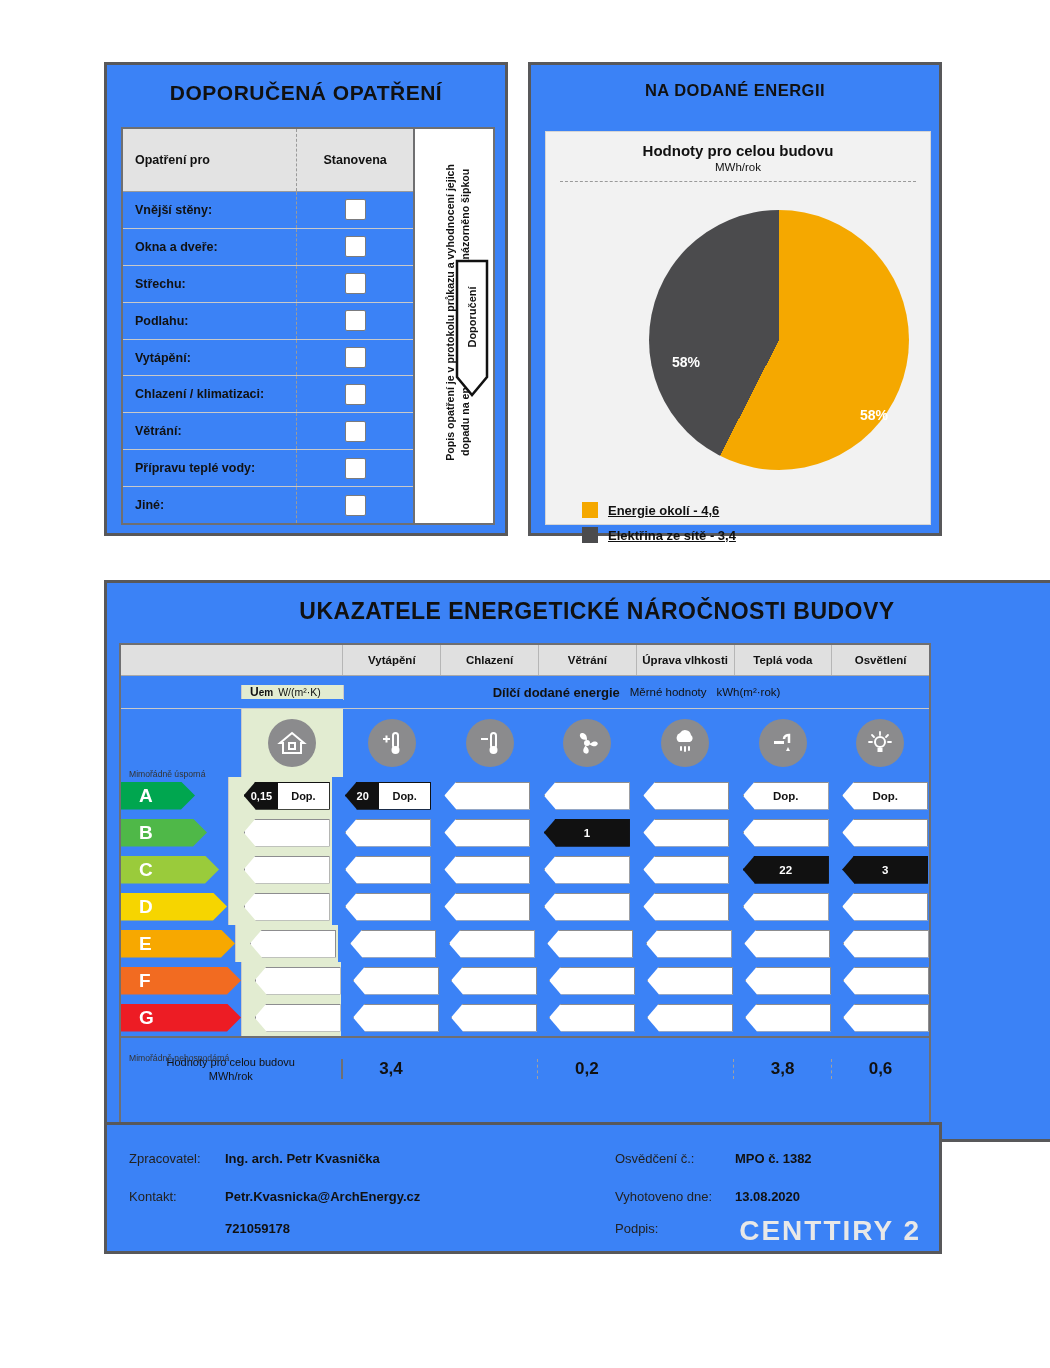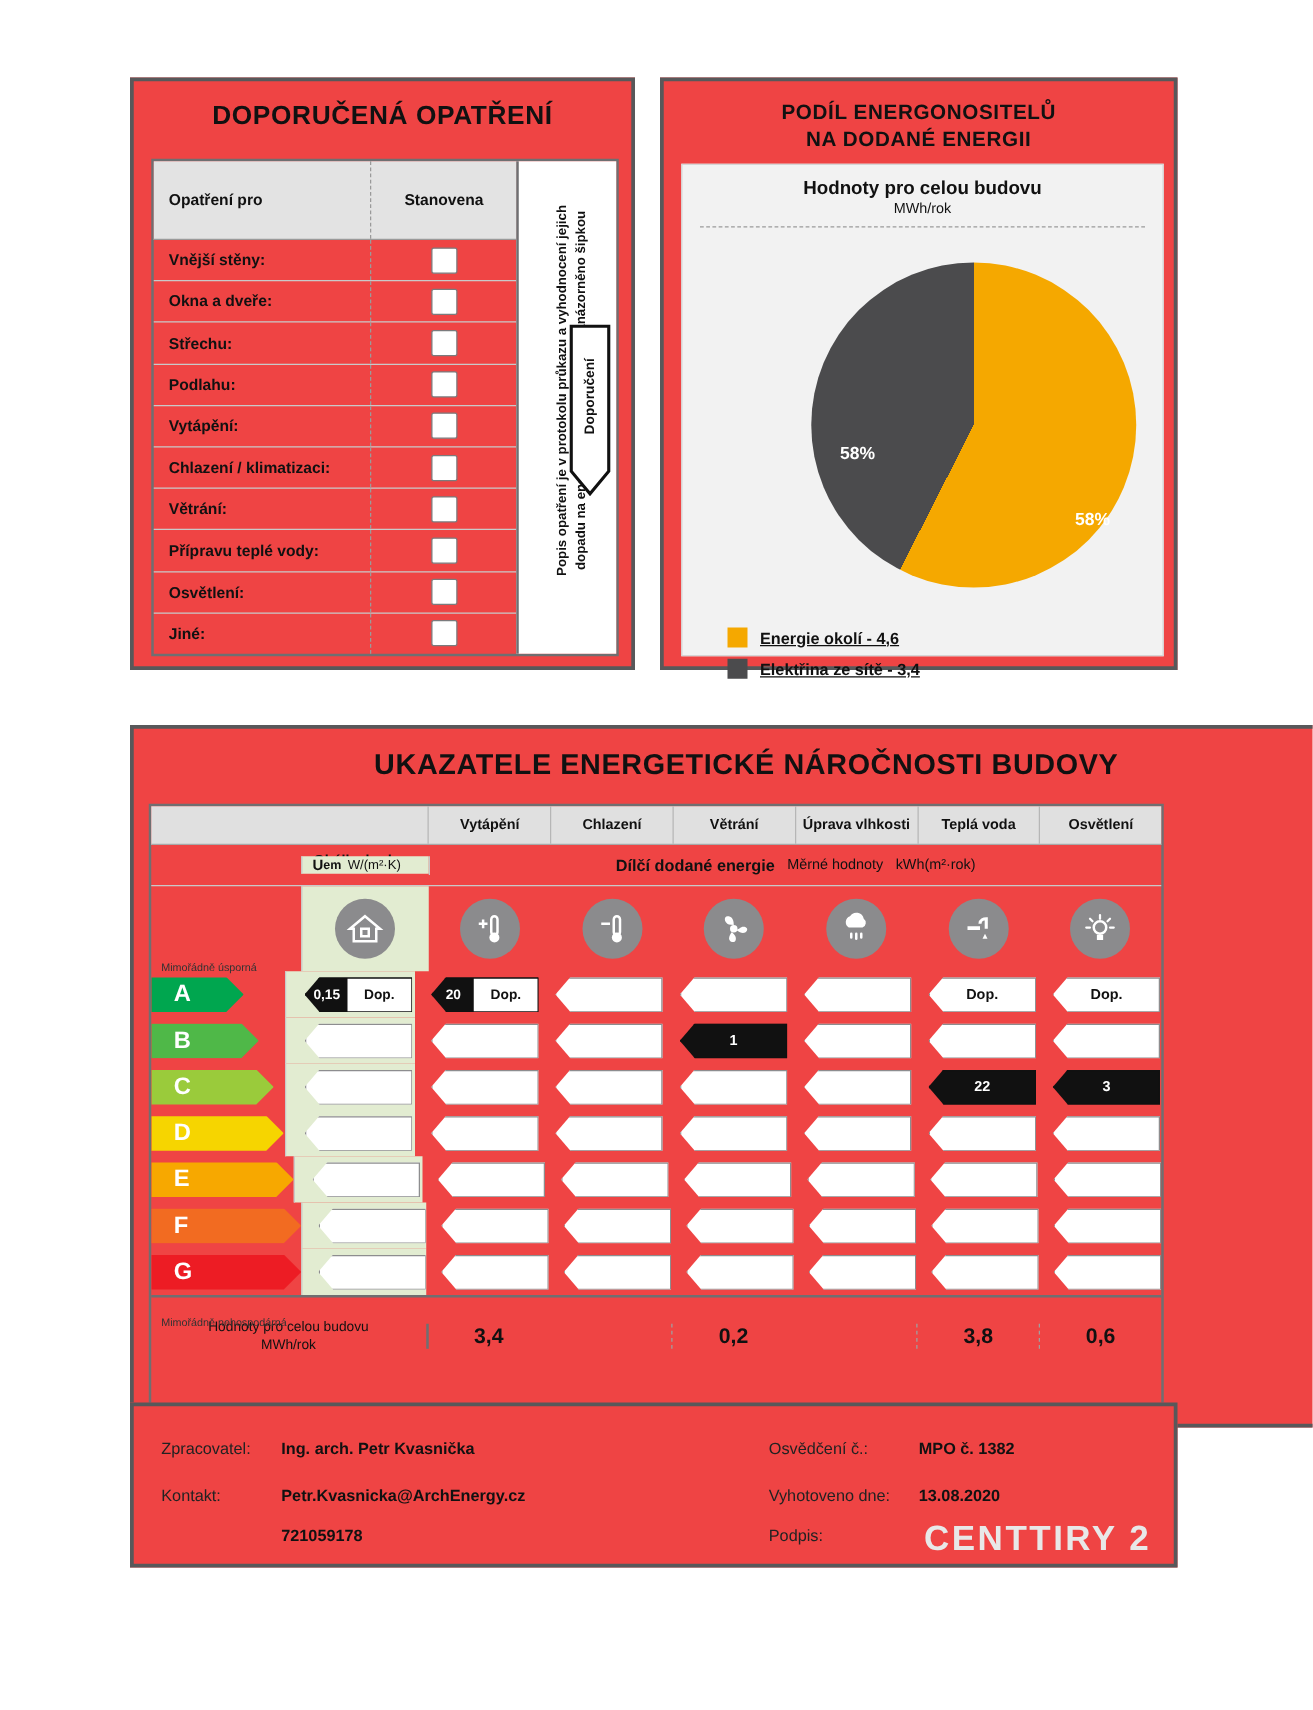--- a/index.html
+++ b/index.html
@@ -6,21 +6,21 @@
   body{
     width:1050px;height:1368px;
     background:#fff;
     font-family:"Liberation Sans", sans-serif;
     color:#111;
     position:relative;
   }
   .page{position:absolute;left:0;top:0;width:1050px;height:1368px;}
 
   
-  .panel{position:absolute;border:3px solid #58585a;background:#ef4444;box-sizing:border-box;}
+  .panel{position:absolute;border:3px solid #58585a;background:#3b82f6;box-sizing:border-box;}
 
   
   #measures{left:104px;top:62px;width:404px;height:474px;}
   .panel-title{
     text-align:center;font-weight:bold;letter-spacing:.5px;
   }
   #measures .panel-title{font-size:21px;padding:16px 0 12px;}
   .meas-wrap{position:absolute;left:14px;top:62px;width:374px;height:398px;border:2px solid #6f6f71;box-sizing:border-box;display:flex;}
   .meas-table{flex:1;display:flex;flex-direction:column;}
   .meas-head{display:flex;background:#e3e3e3;height:62px;align-items:center;border-bottom:1px solid #9a9a9a;}
@@ -181,26 +181,20 @@
               <span class="chk"></span>
             </div>
         </div>
         <div class="meas-row">
           <div class="c1">Přípravu teplé vody:</div>
           <div class="c2">
               <span class="chk"></span>
             </div>
         </div>
         <div class="meas-row">
-          <div class="c1">Osvětlení:</div>
-          <div class="c2">
-              <span class="chk"></span>
-            </div>
-        </div>
-        <div class="meas-row">
           <div class="c1">Jiné:</div>
           <div class="c2">
               <span class="chk"></span>
             </div>
         </div>
       </div>
 
       <div class="meas-side">
         <div class="side-text">Popis opatření je v protokolu průkazu a vyhodnocení jejich dopadu na energetickou náročnost je znázorněno šipkou</div>
         <div class="side-arrow">
@@ -208,21 +202,20 @@
             <polygon points="2,2 32,2 32,118 17,136 2,118" fill="#fff" stroke="#111" stroke-width="2.5"></polygon>
           </svg>
           <div class="lbl">Doporučení</div>
         </div>
       </div>
     </div>
   </div>
 
   <div class="panel" id="pie">
     <div class="panel-title">
-      <div>PODÍL ENERGONOSITELŮ</div>
       <div>NA DODANÉ ENERGII</div>
     </div>
 
     <div class="pie-inner">
       <div class="pie-sub">
         <span>Hodnoty pro celou budovu</span>
         <span class="unit">MWh/rok</span>
       </div>
       <div class="pie-hr"></div>
 

